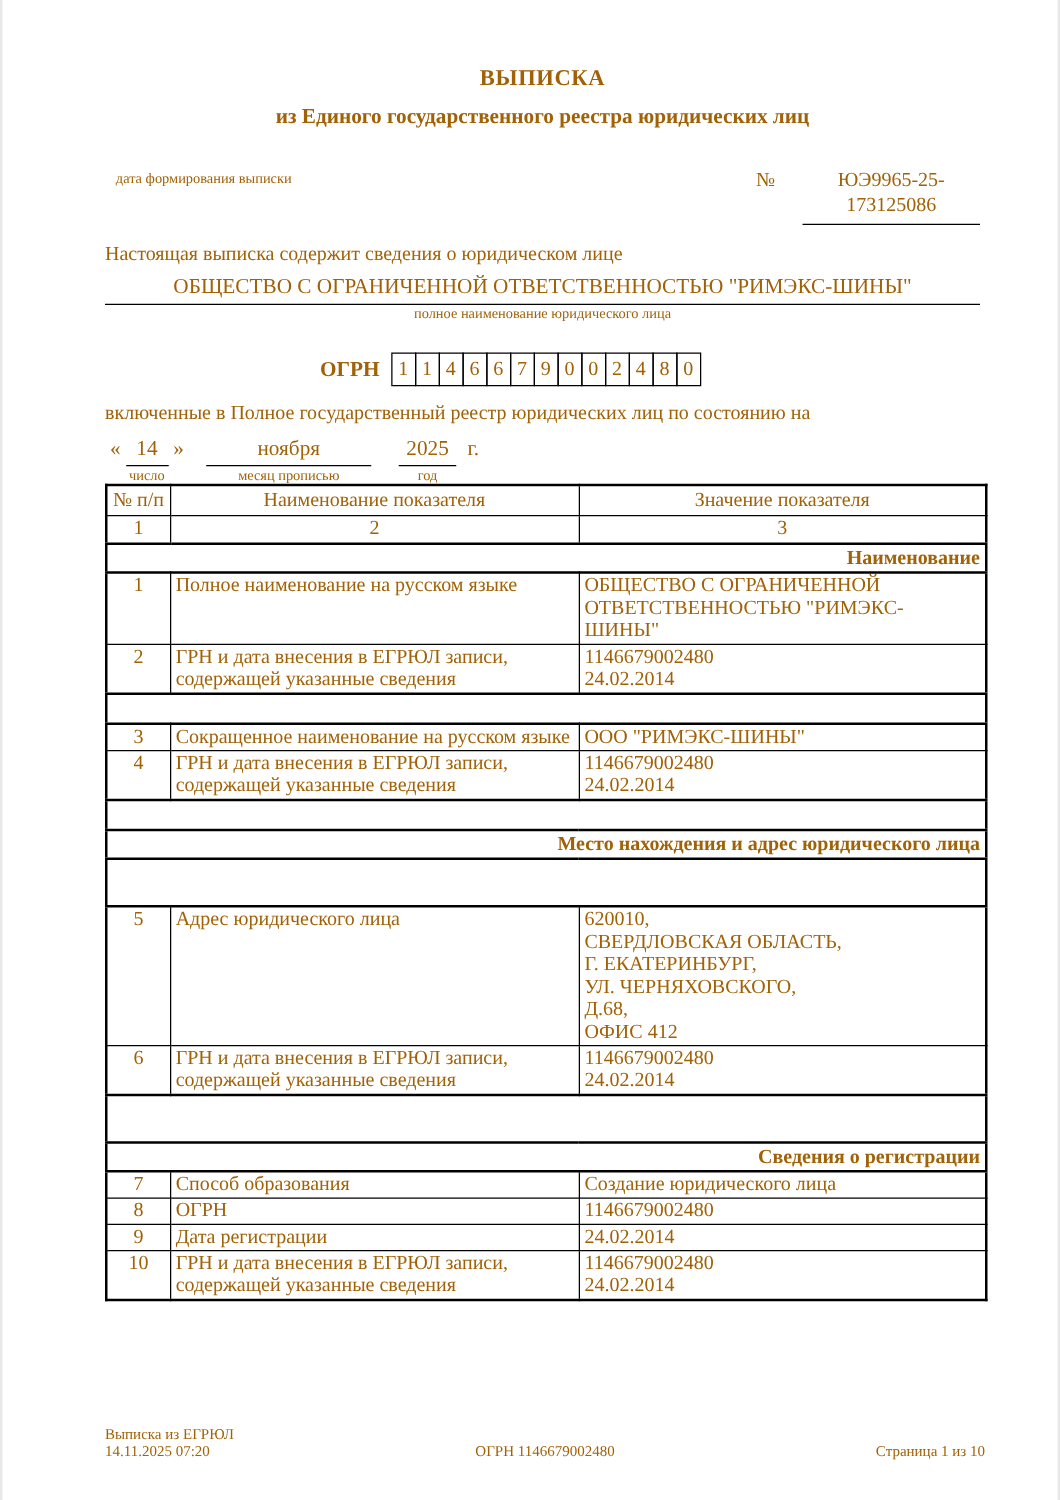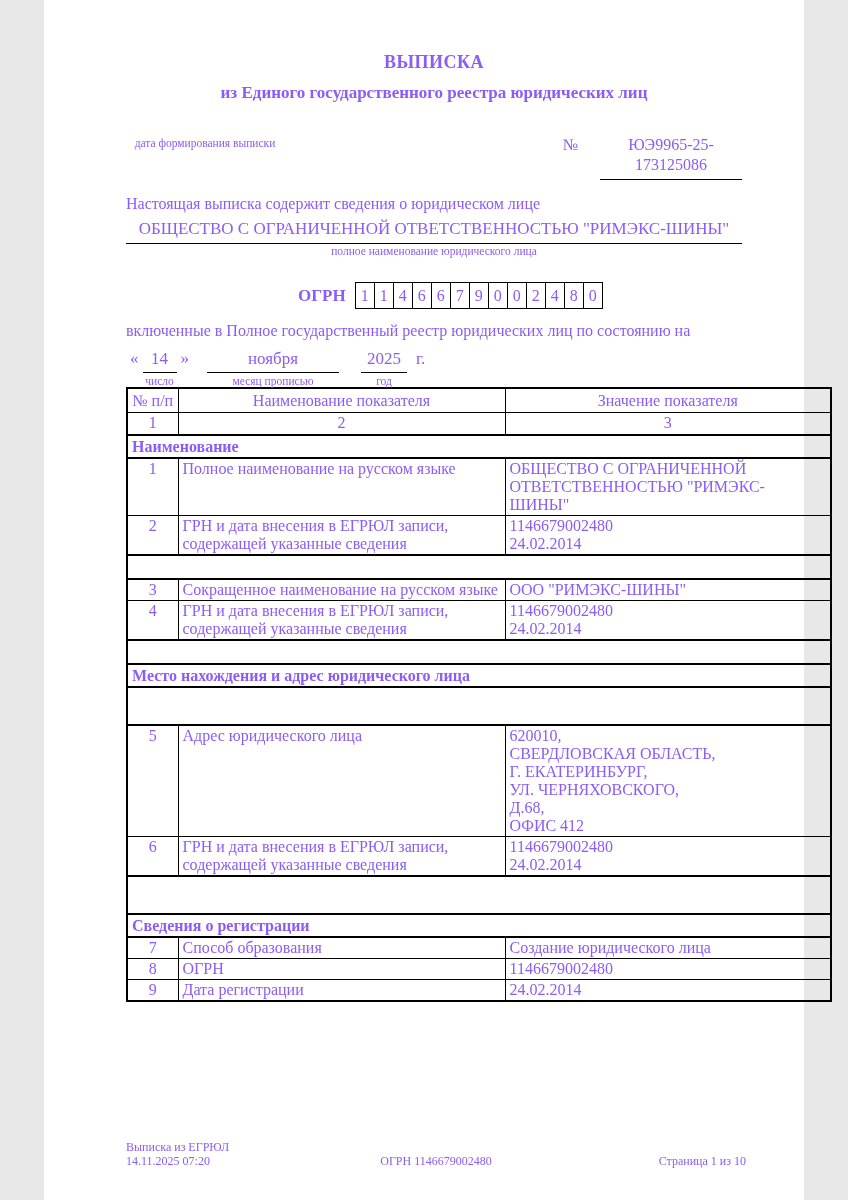--- a/index.html
+++ b/index.html
@@ -1,18 +1,18 @@
 <!DOCTYPE html>
 <html><head>
 <meta charset="utf-8">
 <style>
   html, body { margin: 0; padding: 0; background: #e8e8e8; }
   .page {
-    width: 760px; height: 1200px;
-    background: #ffffff; color: #8b5cf6;
+    width: 844px; height: 1200px;
+    background: #ffffff; color: #a16207;
     font-family: "Liberation Serif", "DejaVu Serif", serif;
     padding: 52px 62px 0 82px;
     box-sizing: border-box;
     position: relative;
     margin: 0 auto;
   }
   .doc-title { text-align: center; font-weight: bold; font-size: 18px; letter-spacing: 0.5px; }
   .doc-subtitle { text-align: center; font-weight: bold; font-size: 17px; margin-top: 10px; }
 
   .header-row { display: flex; justify-content: space-between; margin-top: 32px; }
@@ -54,21 +54,21 @@
     border-collapse: collapse; width: 704px; table-layout: fixed;
     border: 2px solid #000;
   }
   .registry-table th, .registry-table td {
     border: 1px solid #000; font-size: 16px; line-height: 18px;
     padding: 1px 4px; vertical-align: top;
   }
   .registry-table thead th { font-weight: normal; text-align: center; height: 21px; vertical-align: middle; }
   .row-colnums td { text-align: center; height: 19px; border-bottom: 2px solid #000; }
   .row-section td {
-    font-weight: bold; text-align: left; height: 19px; vertical-align: middle;
+    font-weight: bold; text-align: right; height: 19px; vertical-align: middle;
     border-top: 2px solid #000; border-bottom: 2px solid #000;
   }
   .row-spacer td { height: 20px; border-top: 2px solid #000; border-bottom: 2px solid #000; }
   .row-spacer.tall td { height: 34px; }
   .row-data td { white-space: pre-line; }
   .row-data .cell-num { text-align: center; white-space: normal; }
 
   .footer {
     position: absolute; left: 82px; right: 58px; bottom: 32px;
     display: flex; justify-content: space-between; align-items: flex-end;
@@ -231,20 +231,26 @@
         <tr class="row-data">
           <td class="cell-num">8</td>
           <td class="cell-label">ОГРН</td>
           <td class="cell-value">1146679002480</td>
         </tr>
         <tr class="row-data">
           <td class="cell-num">9</td>
           <td class="cell-label">Дата регистрации</td>
           <td class="cell-value">24.02.2014</td>
         </tr>
+        <tr class="row-data">
+          <td class="cell-num">10</td>
+          <td class="cell-label">ГРН и дата внесения в ЕГРЮЛ записи, содержащей указанные сведения</td>
+          <td class="cell-value">1146679002480
+24.02.2014</td>
+        </tr>
       </tbody>
   </table>
 
   <div class="footer">
     <div class="footer-left">
       <div>Выписка из ЕГРЮЛ</div>
       <div>14.11.2025 07:20</div>
     </div>
     <div class="footer-center">ОГРН 1146679002480</div>
     <div class="footer-right">Страница 1 из 10</div>

